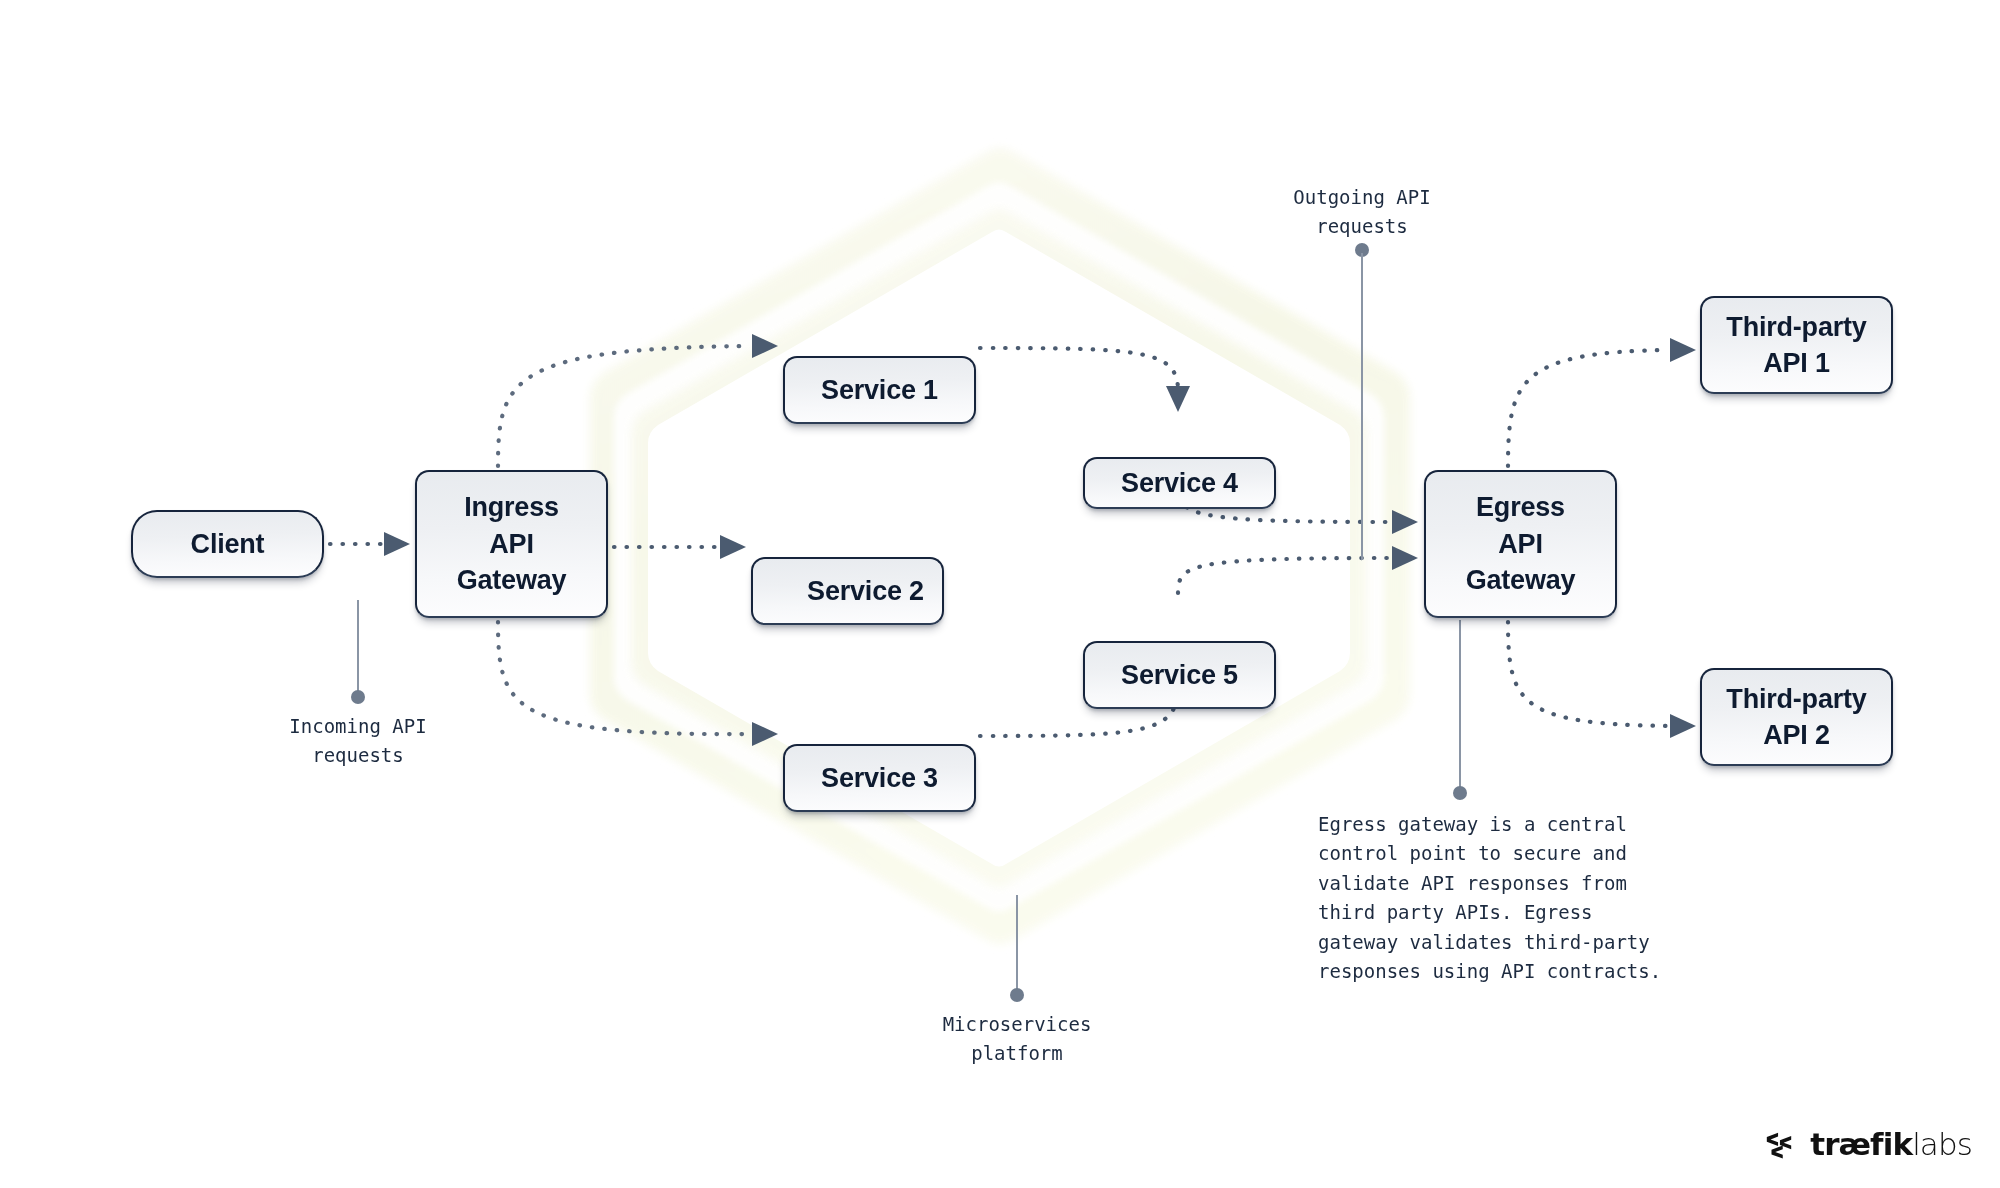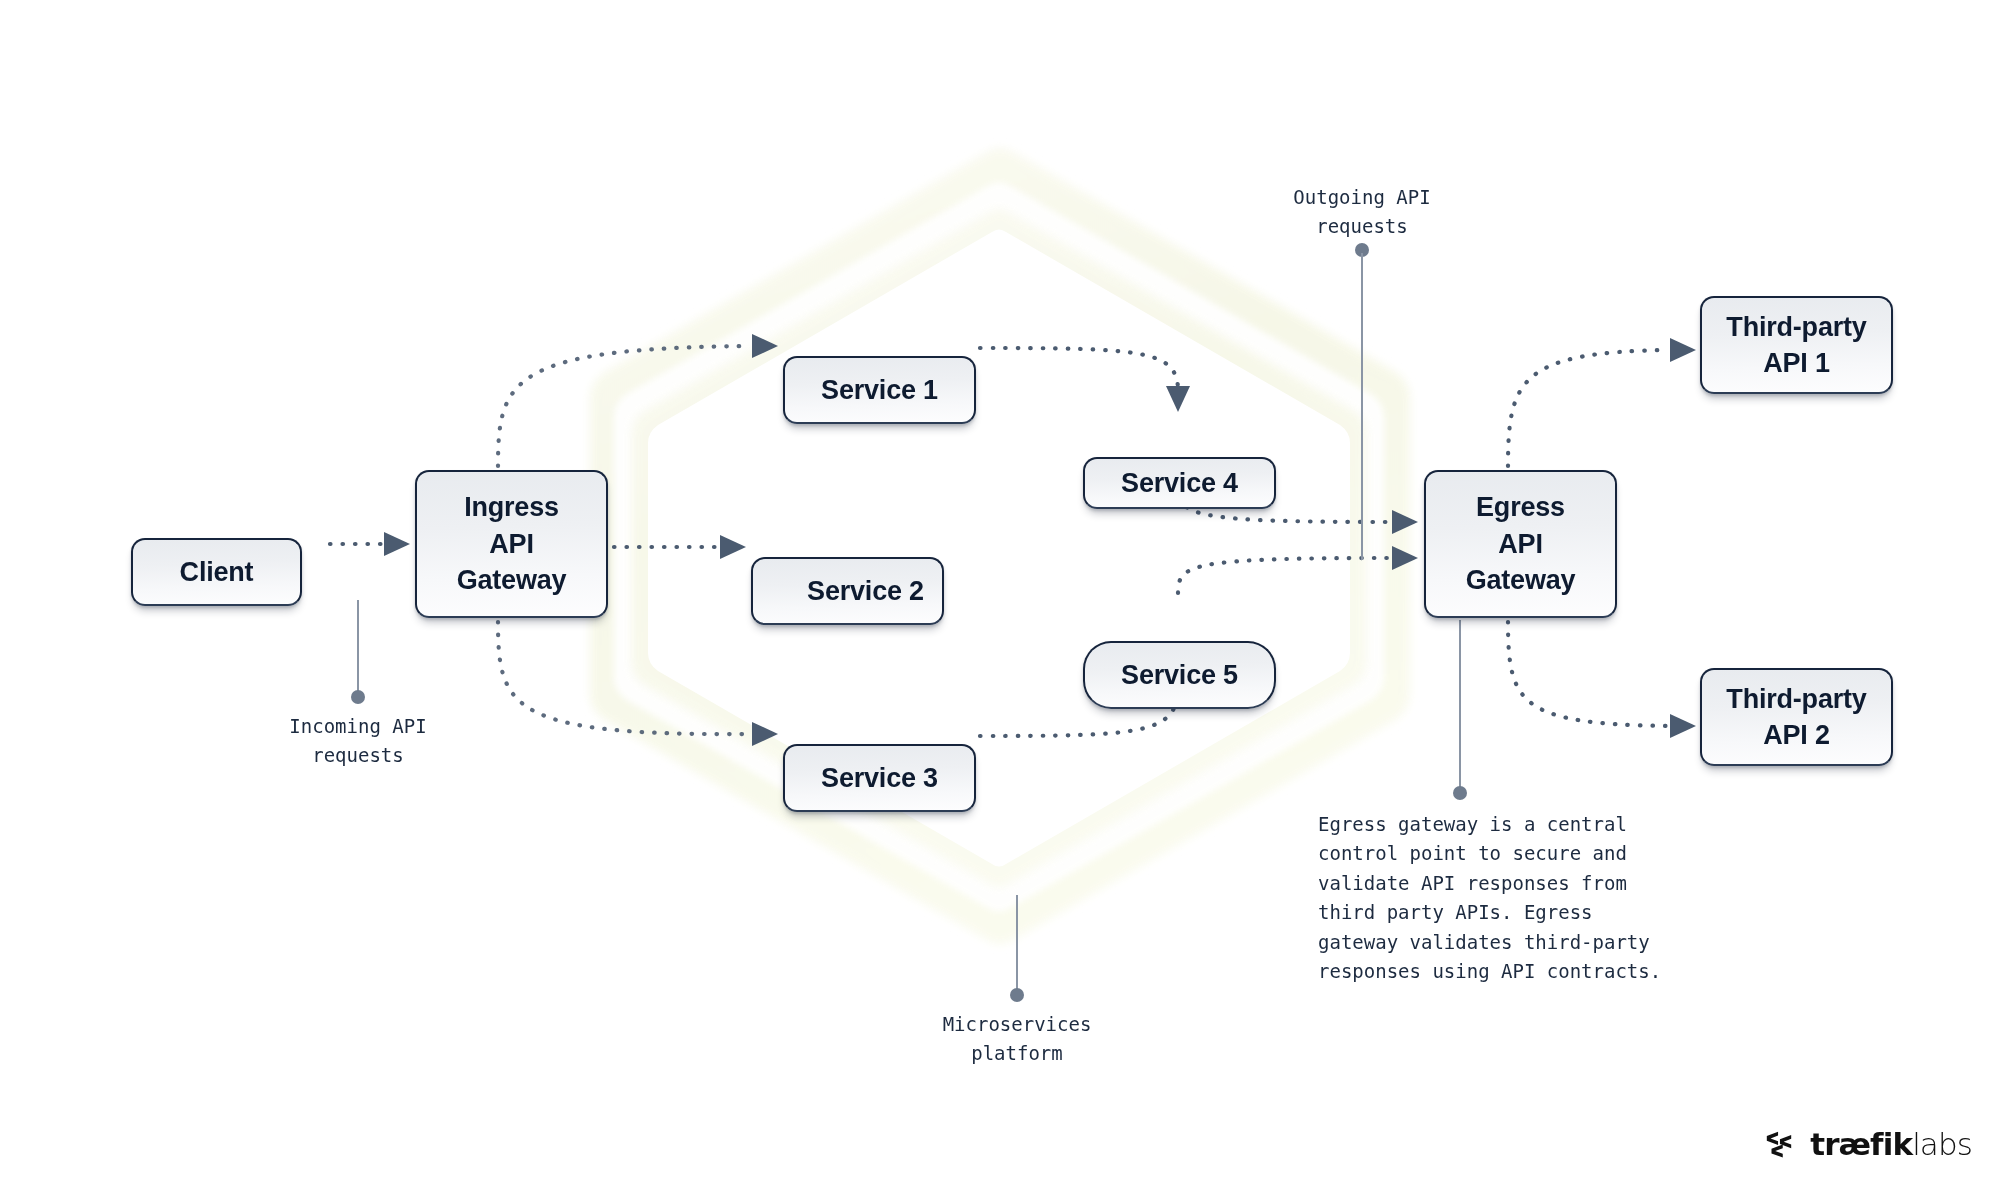--- a/index.html
+++ b/index.html
@@ -62,21 +62,21 @@
   }
   .callout.center { text-align: center; }
   .callout.left   { text-align: left; }
 
   
   #logo {
     position: absolute;
     right: 28px;
     bottom: 28px;
     display: flex;
-    align-items: flex-start;
+    align-items: center;
     gap: 16px;
   }
   #logo .wordmark {
     font-family: "DejaVu Sans", sans-serif;
     font-size: 31px;
     color: #111111;
     letter-spacing: -0.9px;
     line-height: 1;
   }
   #logo .wordmark b { font-weight: 600; }
@@ -166,21 +166,21 @@
         <line x1="1017" y1="895" x2="1017" y2="992" stroke="#8a95a5" stroke-width="2"></line>
         <circle cx="1017" cy="995" r="7" fill="#6e7b8d"></circle>
       </g>
       <g>
         <line x1="1460" y1="620" x2="1460" y2="790" stroke="#8a95a5" stroke-width="2"></line>
         <circle cx="1460" cy="793" r="7" fill="#6e7b8d"></circle>
       </g>
     </g>
   </svg>
 
-  <div class="node edgy" style="left:131px; top:538px; width:171px; height:68px;">
+  <div class="node edgy" style="left:131px; top:510px; width:193px; height:68px;border-radius:26px;">
     <span class="lbl">Client</span>
   </div>
 
   <div class="node gw" style="left:415px; top:470px; width:193px; height:148px;">
     <span class="lbl">Ingress
 API
 Gateway</span>
   </div>
 
   <div class="node svc" style="left:783px; top:312px; width:193px; height:68px;">
@@ -192,21 +192,21 @@
   </div>
 
   <div class="node svc" style="left:783px; top:700px; width:193px; height:68px;align-items:center;">
     <span class="lbl">Service 3</span>
   </div>
 
   <div class="node svc" style="left:1083px; top:413px; width:193px; height:52px;">
     <span class="lbl">Service 4</span>
   </div>
 
-  <div class="node svc" style="left:1083px; top:597px; width:193px; height:68px;border-radius:28px;">
+  <div class="node svc" style="left:1083px; top:597px; width:193px; height:68px;">
     <span class="lbl">Service 5</span>
   </div>
 
   <div class="node gw" style="left:1424px; top:470px; width:193px; height:148px;">
     <span class="lbl">Egress
 API
 Gateway</span>
   </div>
 
   <div class="node edgy" style="left:1700px; top:296px; width:193px; height:98px;">

